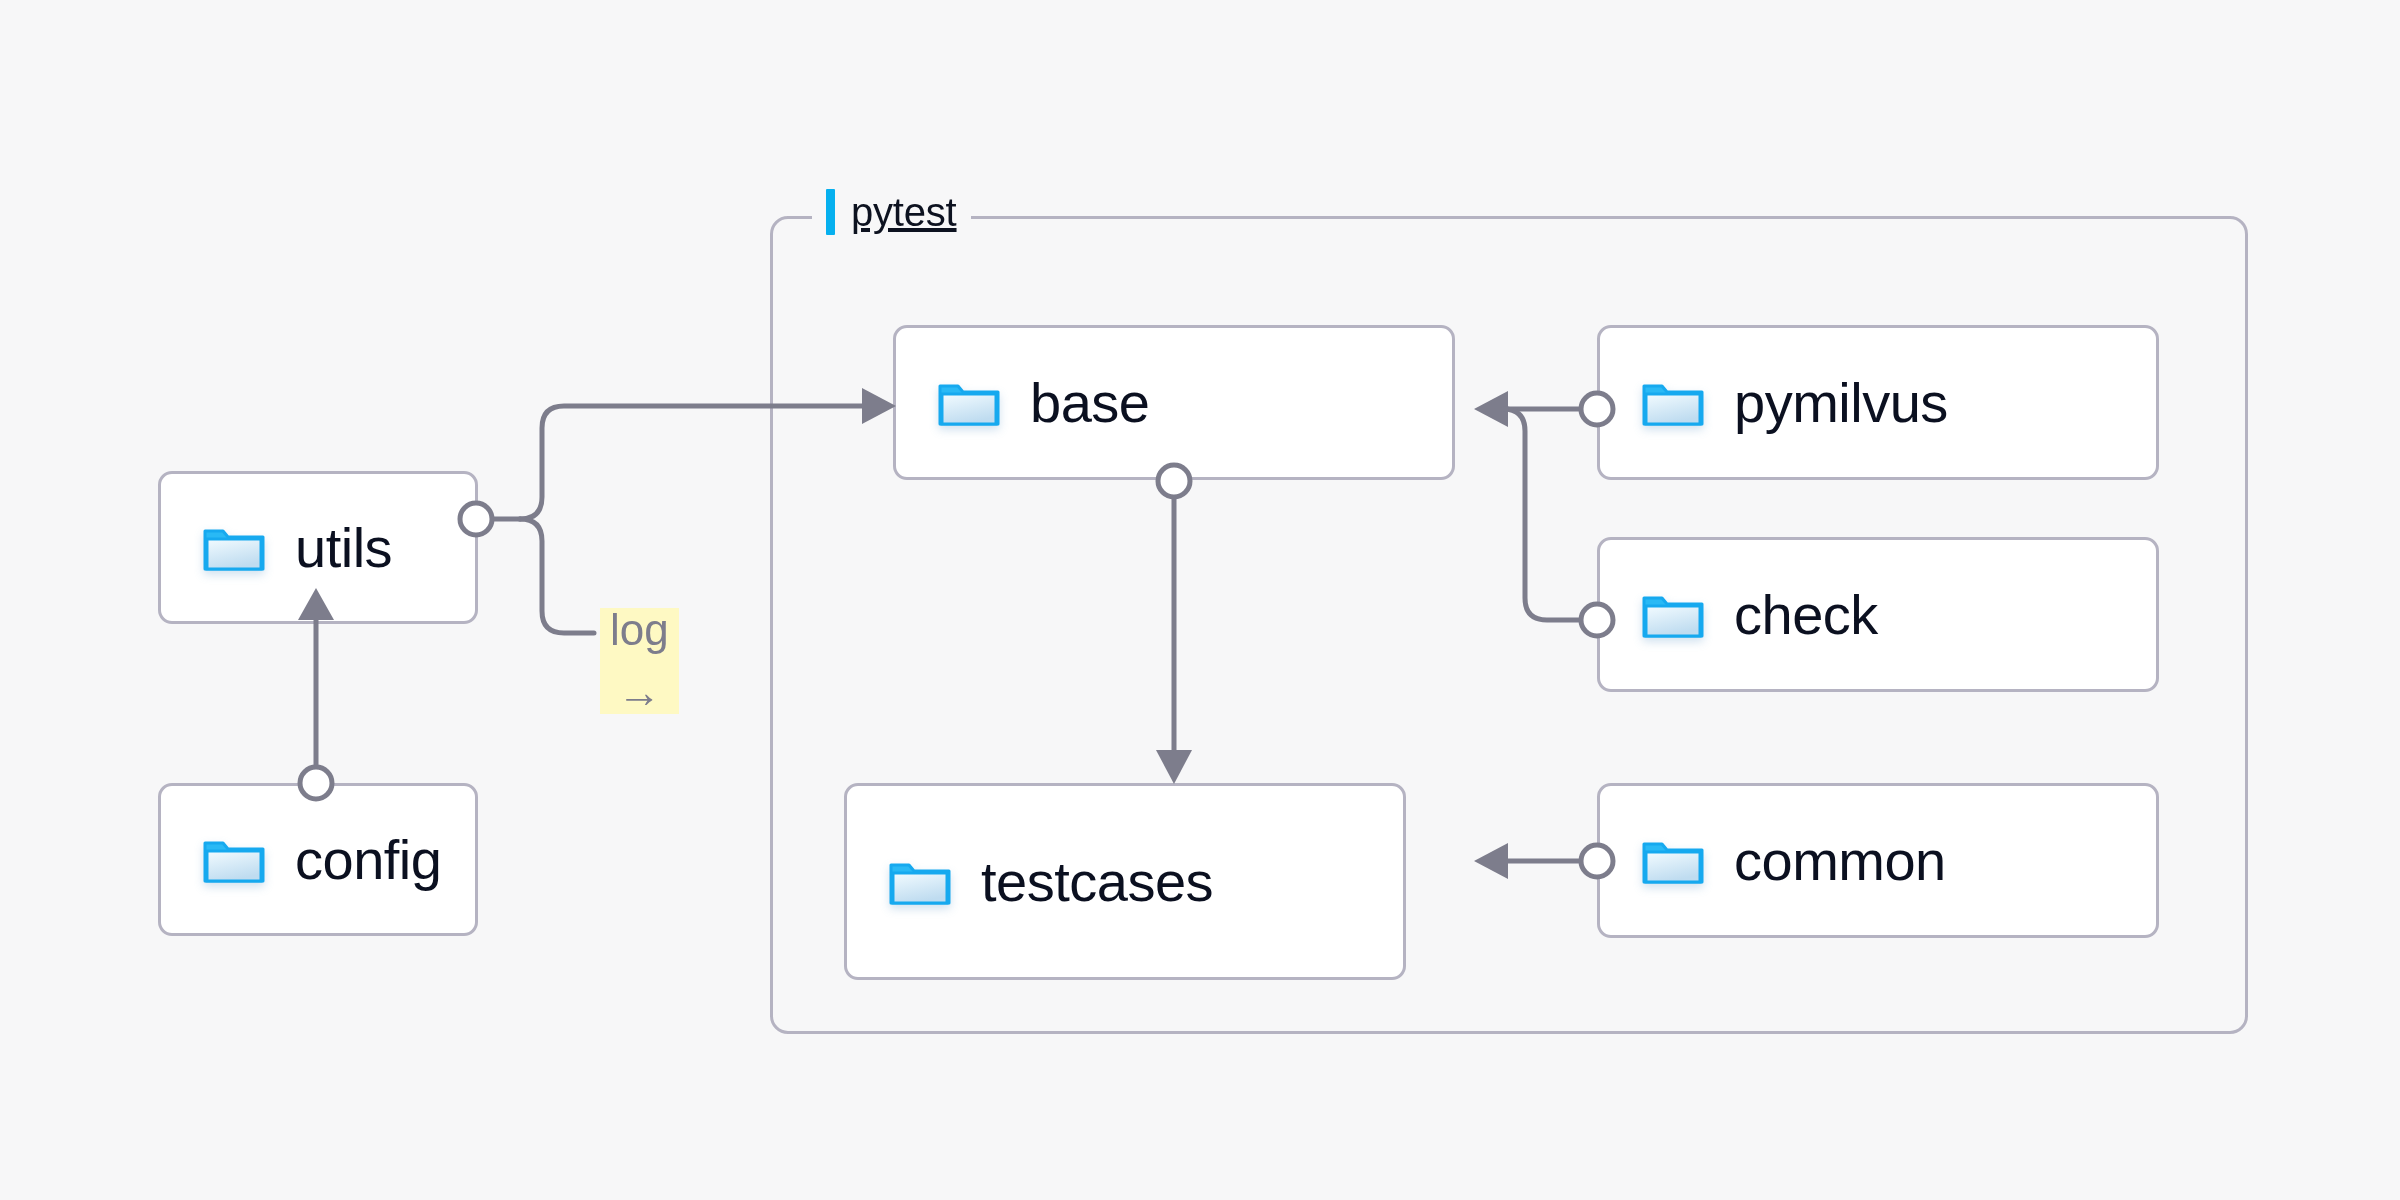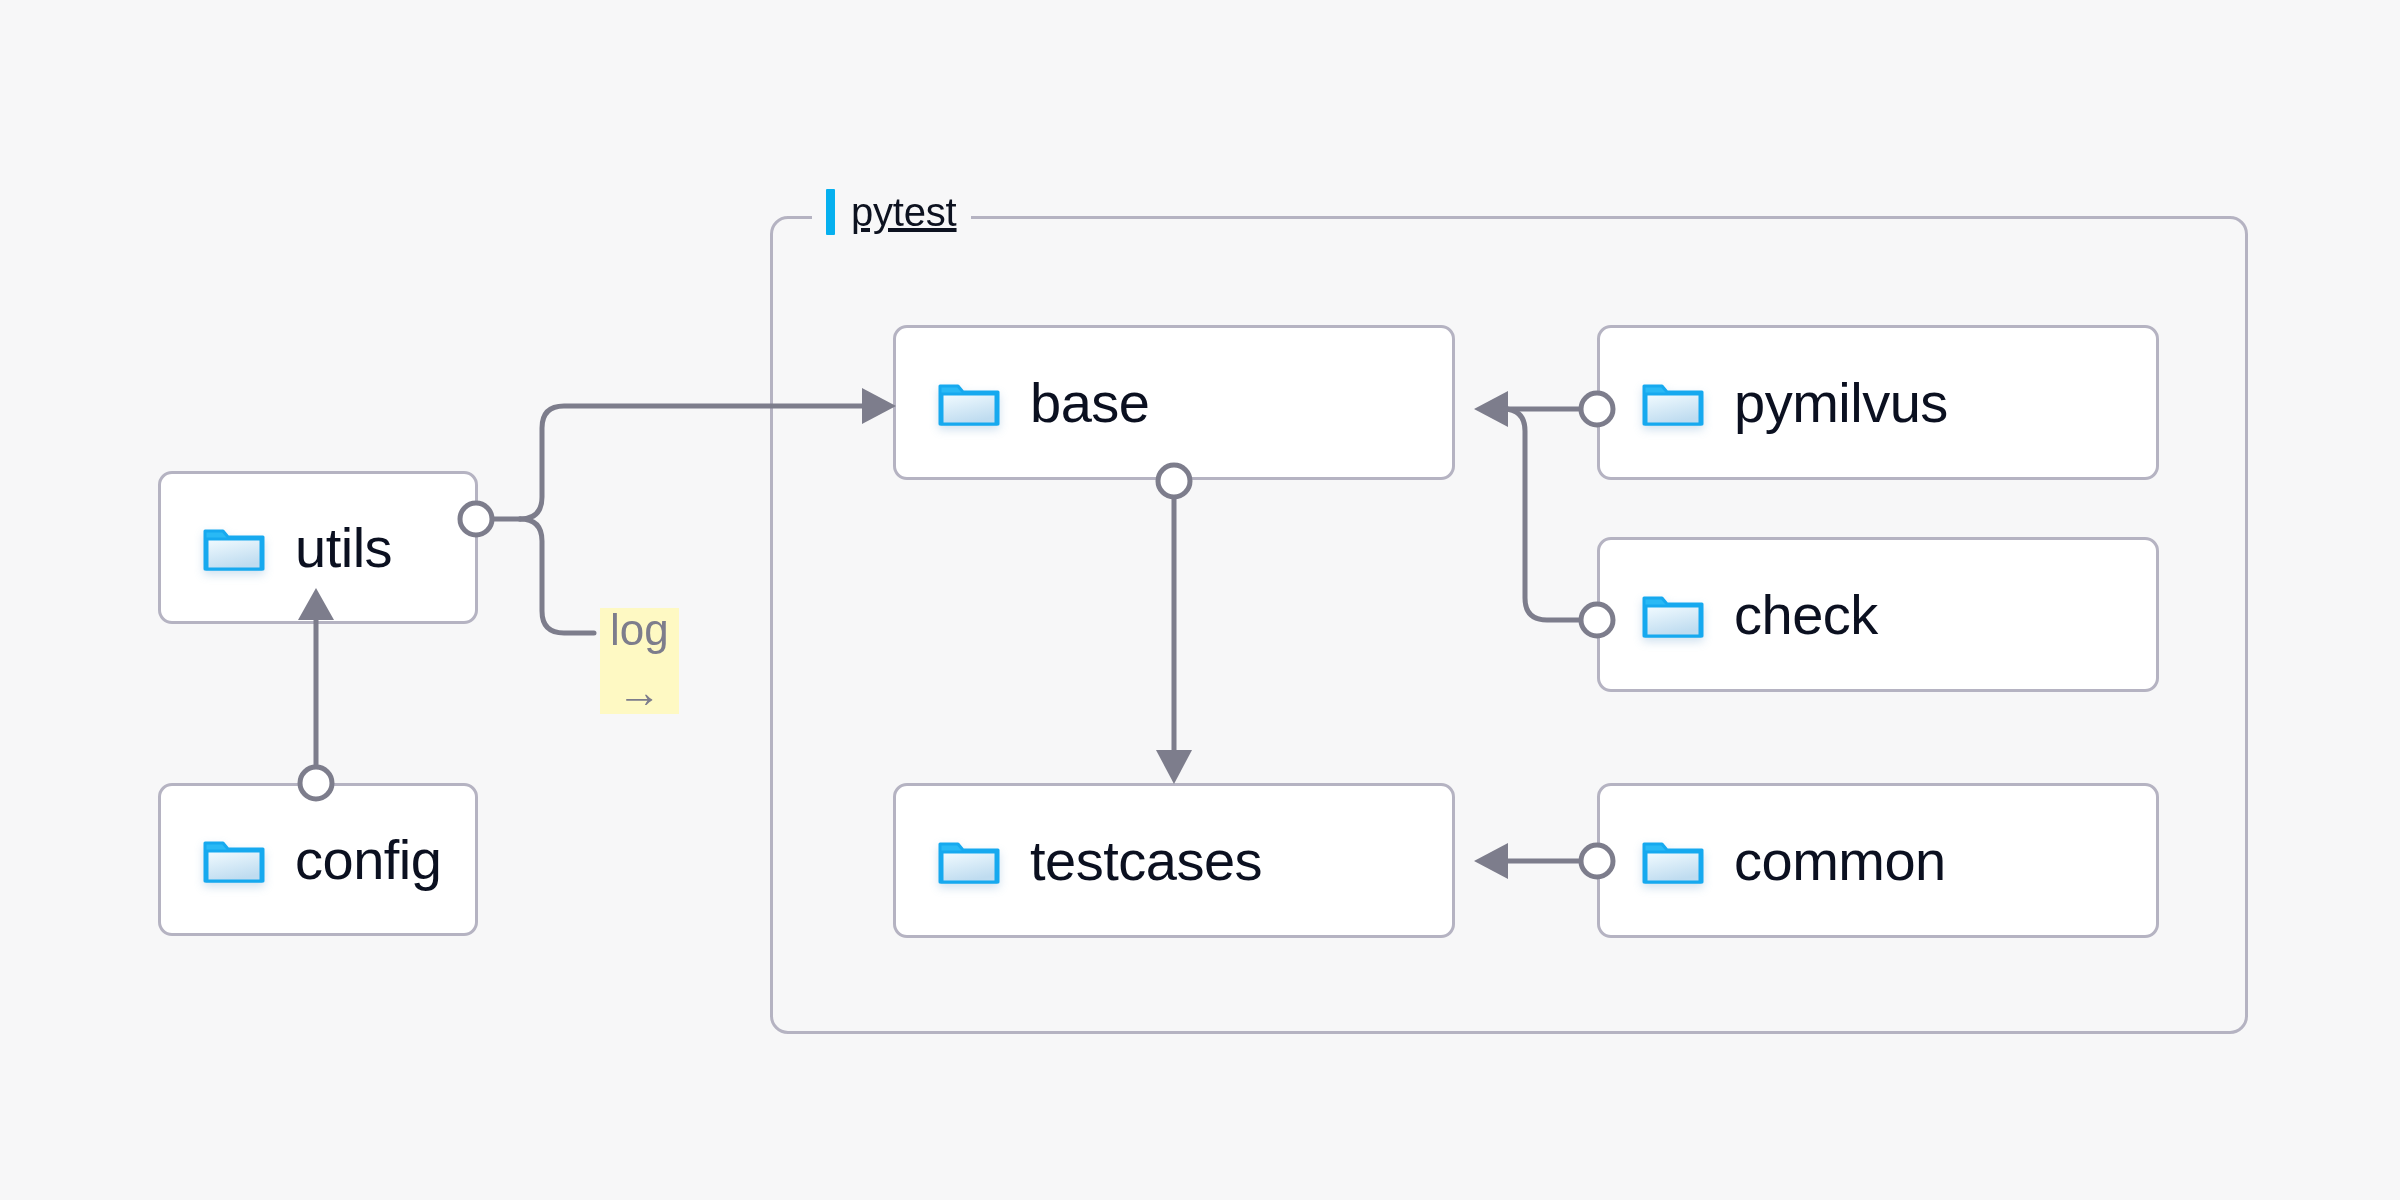--- a/index.html
+++ b/index.html
@@ -118,21 +118,21 @@
   </div>
 
   <div class="node" style="left:893px;top:325px;width:562px;height:155px;">
     <svg class="folder" viewBox="0 0 62 50">
       <path d="M2 8 h18 l5 6 h35 v32 H2 Z" fill="#29b9f5" stroke="#16a9ef" stroke-width="3" stroke-linejoin="round"></path>
       <rect x="4" y="16" width="54" height="30" fill="url(#fg1)" stroke="#16a9ef" stroke-width="3"></rect>
     </svg>
     <span class="label">base</span>
   </div>
 
-  <div class="node" style="left:893px;top:783px;width:562px;height:155px;">
+  <div class="node" style="left:844px;top:783px;width:562px;height:197px;">
     <svg class="folder" viewBox="0 0 62 50">
       <path d="M2 8 h18 l5 6 h35 v32 H2 Z" fill="#29b9f5" stroke="#16a9ef" stroke-width="3" stroke-linejoin="round"></path>
       <rect x="4" y="16" width="54" height="30" fill="url(#fg1)" stroke="#16a9ef" stroke-width="3"></rect>
     </svg>
     <span class="label">testcases</span>
   </div>
 
   <div class="node" style="left:1597px;top:325px;width:562px;height:155px;">
     <svg class="folder" viewBox="0 0 62 50">
       <path d="M2 8 h18 l5 6 h35 v32 H2 Z" fill="#29b9f5" stroke="#16a9ef" stroke-width="3" stroke-linejoin="round"></path>

